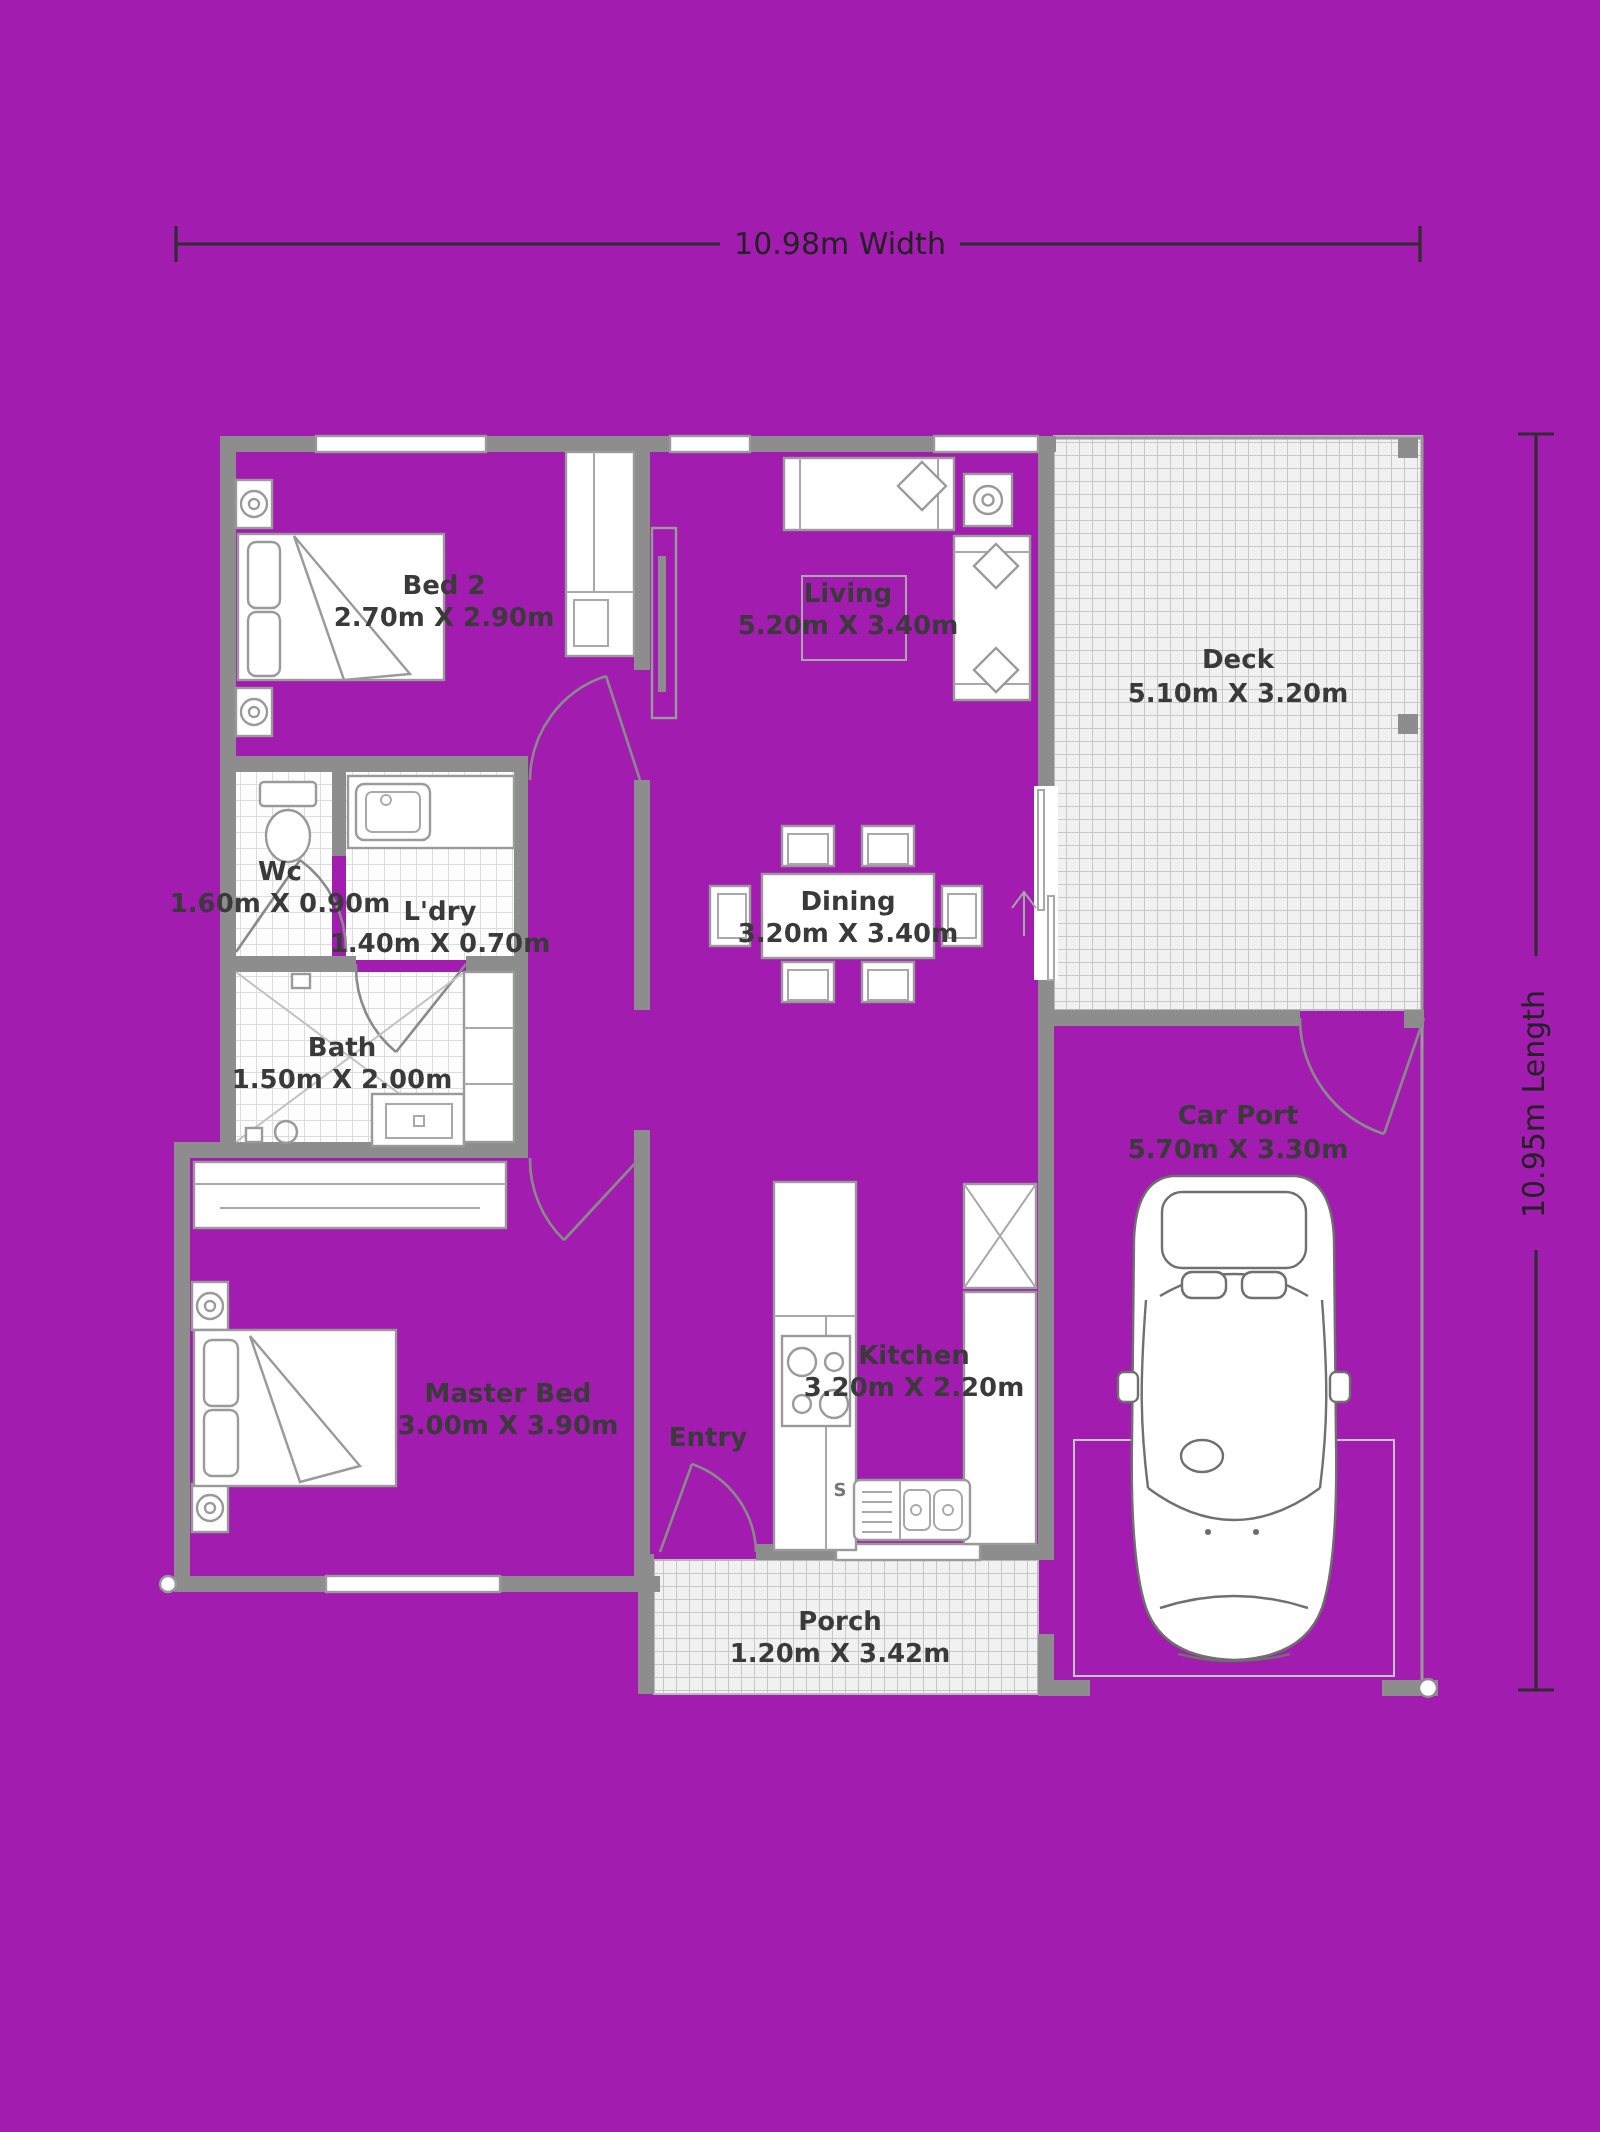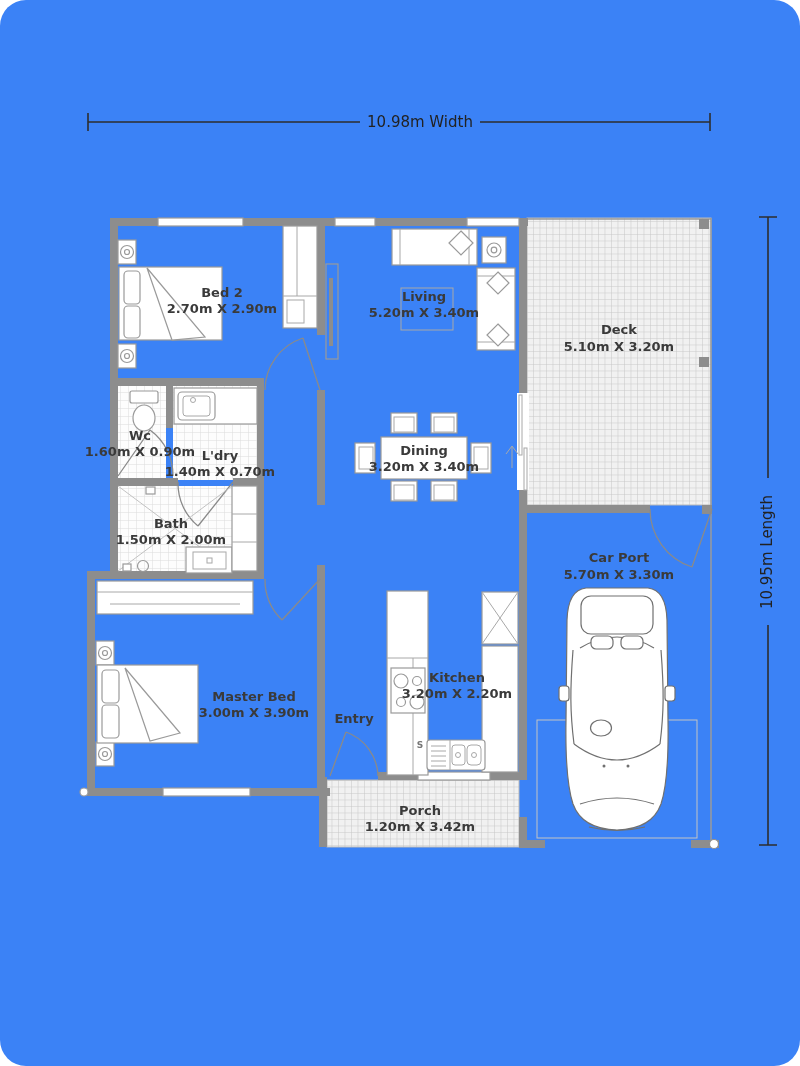--- a/index.html
+++ b/index.html
@@ -1,17 +1,17 @@
 <!DOCTYPE html>
 <html><head>
 <meta charset="utf-8">
 <style>
   html,body{margin:0;padding:0;background:#ffffff;}
-  .page{position:relative;width:800px;height:1066px;background:#3b82f6;overflow:hidden;
-        font-family:"DejaVu Sans",sans-serif;border-radius:26px;}
+  .page{position:relative;width:800px;height:1066px;background:#a21caf;overflow:hidden;
+        font-family:"DejaVu Sans",sans-serif;}
   svg{position:absolute;left:0;top:0;}
   .w    {fill:#8d8d8d;stroke:none;}
   .fw   {fill:#ffffff;stroke:#9a9a9a;stroke-width:1.2;}
   .ln   {fill:none;stroke:#9a9a9a;stroke-width:1.2;}
   .ln2  {fill:none;stroke:#a8a8a8;stroke-width:1;}
   .door {fill:none;stroke:#8a8a8a;stroke-width:1.3;}
   .thin {fill:none;stroke:#c4c4c4;stroke-width:1;}
   .edge {fill:none;stroke:#9a9a9a;stroke-width:1.5;}
   .lbl  {font:600 13px "DejaVu Sans",sans-serif;fill:#3a3a3a;text-anchor:middle;}
   .slbl {font:600 9px "DejaVu Sans",sans-serif;fill:#777;text-anchor:middle;}

